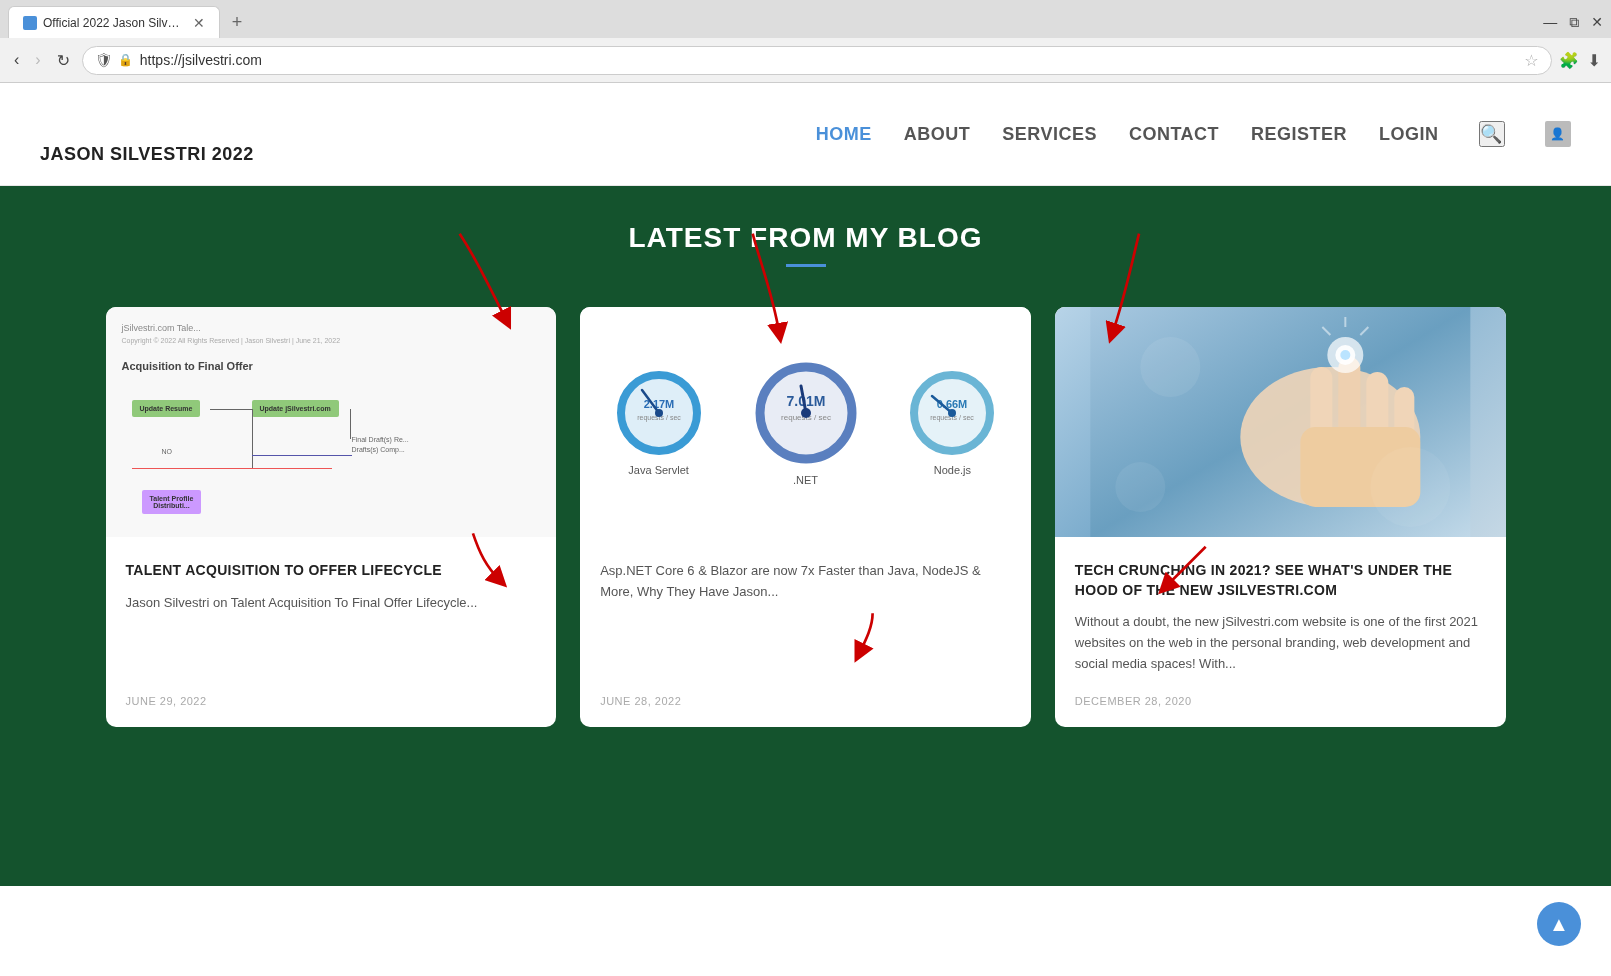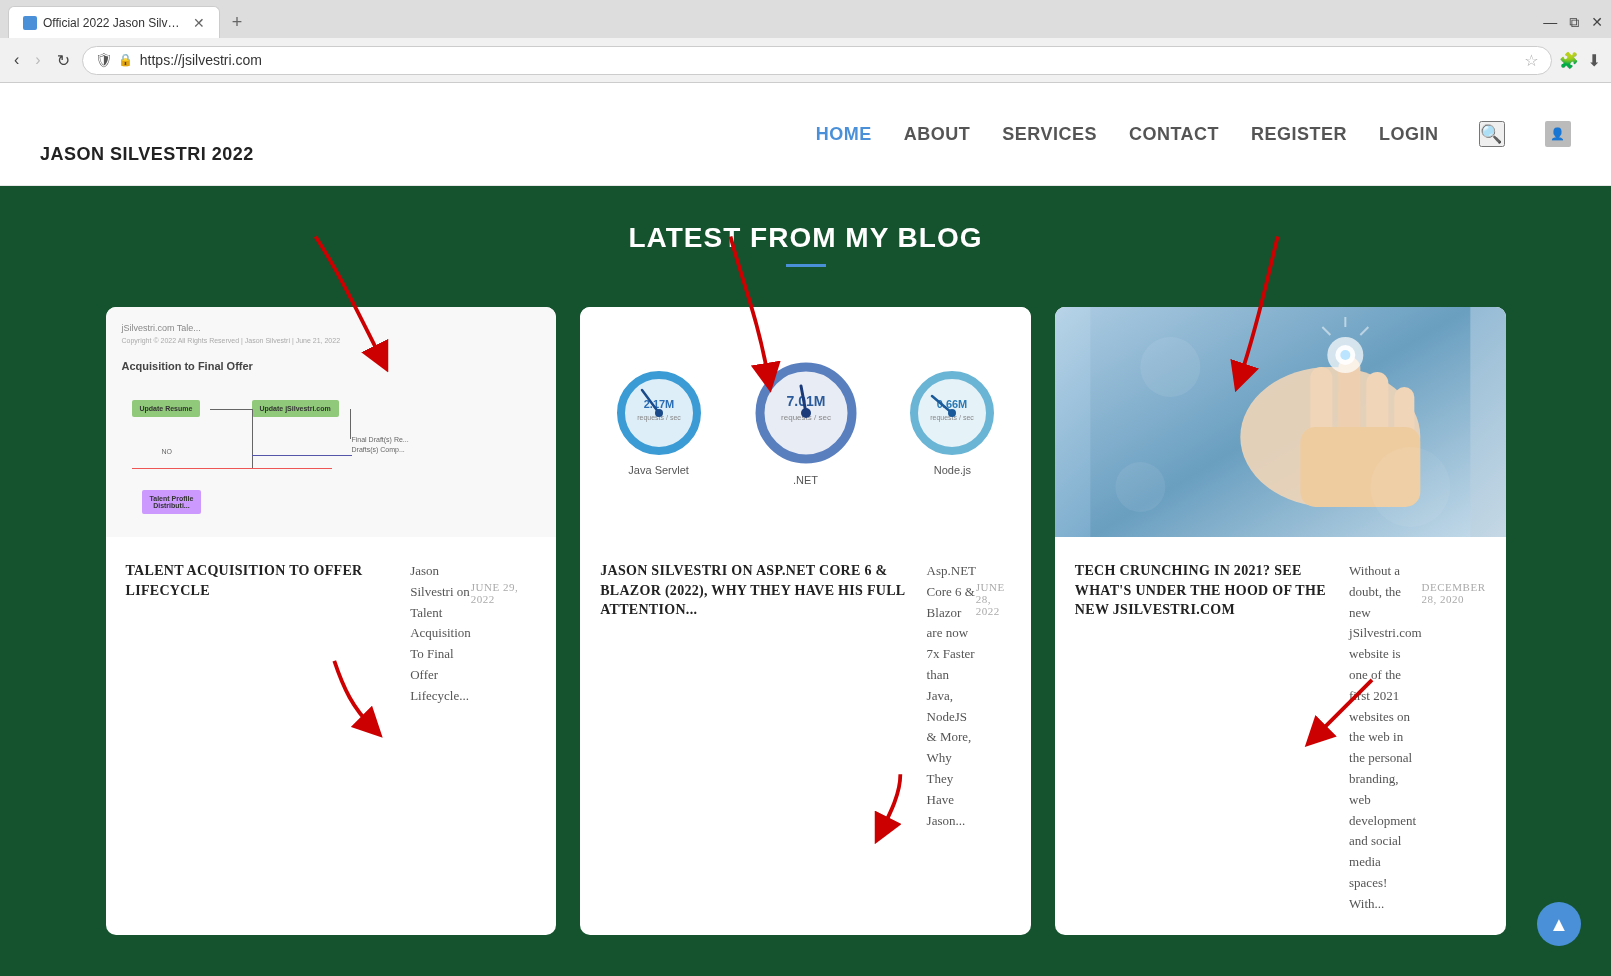--- a/index.html
+++ b/index.html
@@ -245,22 +245,21 @@
     }
     .hand-svg {
       width: 100%;
       height: 100%;
     }
 
     .card-body {
       padding: 24px 20px 20px;
       flex: 1;
       display: flex;
-      flex-direction: row;
-      font-family: Liberation Serif, serif;
+      flex-direction: column;
     }
     .card-title {
       font-size: 14px;
       font-weight: 900;
       color: #222;
       text-transform: uppercase;
       letter-spacing: 0.3px;
       line-height: 1.4;
       margin-bottom: 12px;
     }
@@ -431,21 +430,20 @@
               <text x="45" y="40" text-anchor="middle" font-size="11" font-weight="bold" fill="#2a7ab5">0.66M</text>
               <text x="45" y="52" text-anchor="middle" font-size="7" fill="#888">requests / sec</text>
               <line x1="45" y1="45" x2="25" y2="28" stroke="#1a5a9a" stroke-width="2.5" stroke-linecap="round"></line>
               <circle cx="45" cy="45" r="4" fill="#1a5a9a"></circle>
             </svg>
           </div>
           <span class="gauge-label">Node.js</span>
         </div>
       </div>
       <div class="card-body">
-        <h3 class="card-title">JASON SILVESTRI ON ASP.NET CORE 6 &amp; BLAZOR (2022), WHY THEY HAVE HIS FULL ATTENTION...</h3>
         <p class="card-excerpt">Asp.NET Core 6 &amp; Blazor are now 7x Faster than Java, NodeJS &amp; More, Why They Have Jason...</p>
         <div class="card-date">JUNE 28, 2022</div>
       </div>
     </div>
 
     <div class="blog-card">
       <div class="card-image">
         <div class="card-img-tech">
           <svg class="hand-svg" viewBox="0 0 380 230" xmlns="http://www.w3.org/2000/svg">
             <defs>

